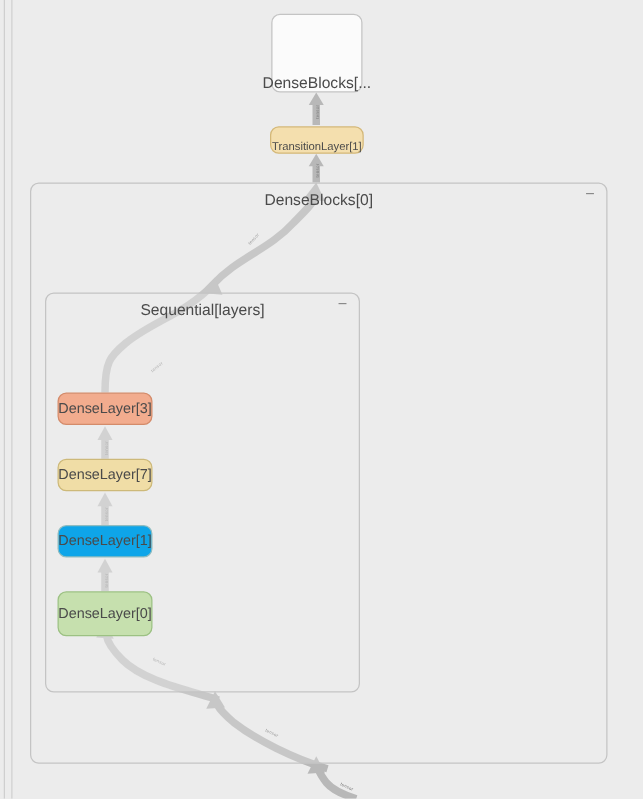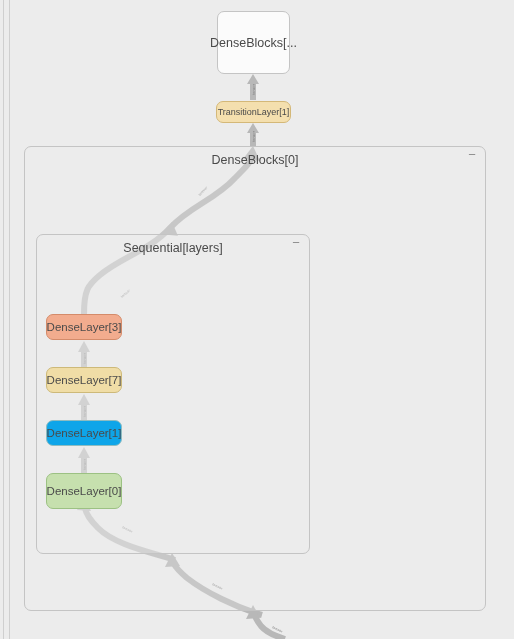--- a/index.html
+++ b/index.html
@@ -93,21 +93,21 @@
   }
 
   
   .boxnode {
     position: absolute;
     border: 1px solid #c4c4c4;
     border-radius: 7px;
     background: #fbfbfb;
     box-sizing: border-box;
     display: flex;
-    align-items: center;
+    align-items: flex-end;
     justify-content: center;
     font-size: 12.5px;
     color: #4a4a4a;
     z-index: 3;
     user-select: none;
   }
 
   
   .node {
     position: absolute;
@@ -117,21 +117,21 @@
     display: flex;
     align-items: center;
     justify-content: center;
     color: #4a4a4a;
     z-index: 4;
     cursor: pointer;
     user-select: none;
     white-space: nowrap;
   }
   .node-lg { font-size: 11.5px; }
-  .node-sm { font-size: 9px; }
+  .node-sm { font-size: 9px; align-items: flex-end; }
 </style>
 </head>
 <body>
 
 <div id="canvas">
 
   <div class="rail rail-v" style="left:3px;top:0;height:639px;"></div>
   <div class="rail rail-v" style="left:9px;top:0;height:639px;"></div>
 
   <svg id="edges" viewBox="0 0 514 639" width="514" height="639">
@@ -205,21 +205,21 @@
       <text class="edge-label" transform="translate(272,628) rotate(26)">tensor</text>
     </g>
 
   </svg>
 
   <div class="group" style="left:24px; top:146px; width:462px; height:465px;">
     <div class="group-title">DenseBlocks[0]</div>
     <div class="group-collapse">−</div>
   </div>
 
-  <div class="group" style="left:36px; top:234px; width:274px; height:320px;">
+  <div class="group" style="left:36px; top:234px; width:252px; height:320px;">
     <div class="group-title">Sequential[layers]</div>
     <div class="group-collapse">−</div>
   </div>
 
   <div class="boxnode" style="left:217px; top:11px; width:73px; height:63px;">
     <span>DenseBlocks[...</span>
   </div>
 
   <div class="node node-sm" style="left:216px; top:101px; width:75px; height:22px; background:#f4dfae; border-color:#d4b878;">
     <span>TransitionLayer[1]</span>

